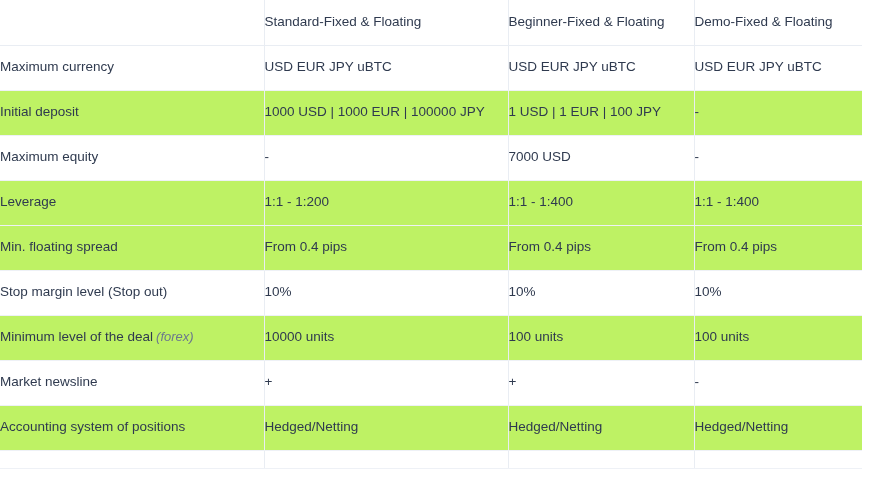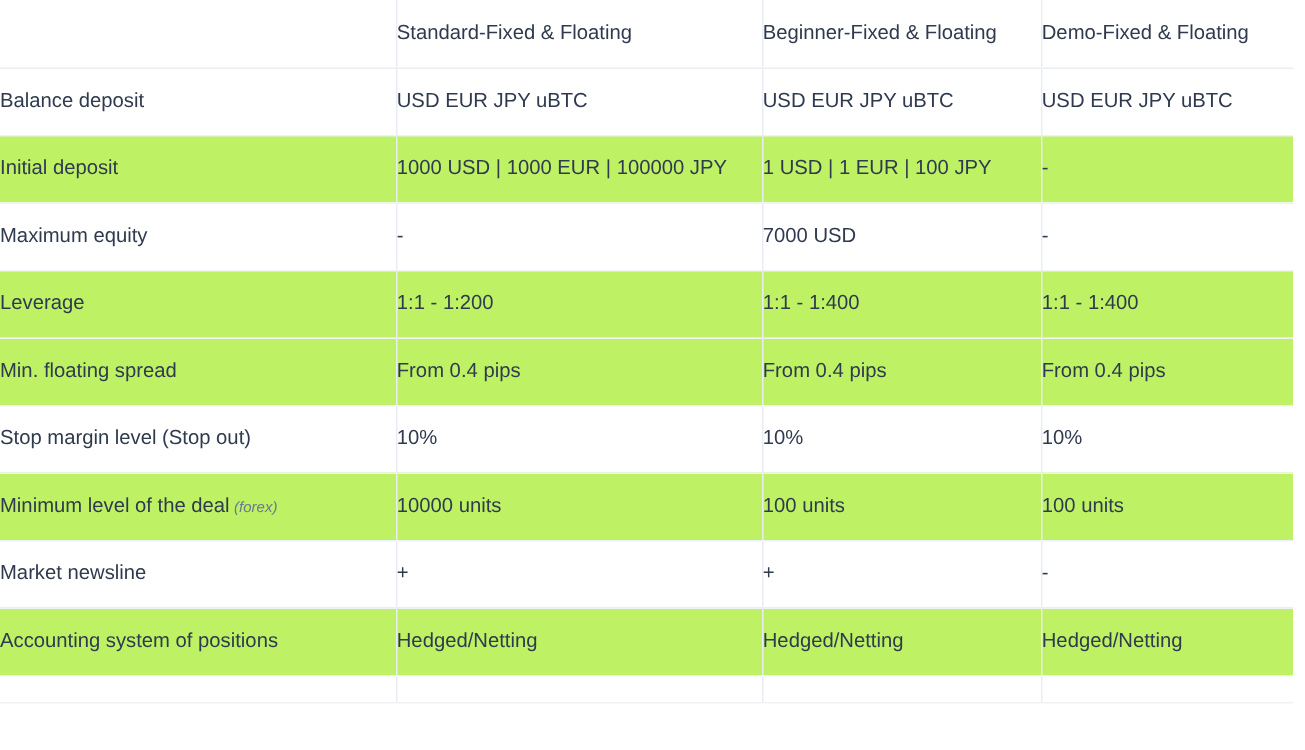--- a/index.html
+++ b/index.html
@@ -68,21 +68,21 @@
 
   
   td.gutter, th.gutter {
     background: #ffffff !important;
     border-bottom: none !important;
     border-left: none;
   }
 
   .forex-note {
     font-style: italic;
-    font-size: 10px;
+    font-size: 13px;
     color: #6b778d;
     margin-left: 3px;
   }
 
   
   .partial-row td {
     height: 18px;
   }
 </style>
 </head>
@@ -102,21 +102,21 @@
       <th class="cell-label"></th>
       <th class="cell-value sep-left">Standard-Fixed &amp; Floating</th>
       <th class="cell-value sep-left">Beginner-Fixed &amp; Floating</th>
       <th class="cell-value sep-left">Demo-Fixed &amp; Floating</th>
       <th class="gutter"></th>
     </tr>
   </thead>
 
   <tbody>
       <tr class="row-odd">
-        <td class="cell-label"><span>Balance deposit</span></td>
+        <td class="cell-label"><span>Maximum currency</span></td>
         <td class="cell-value sep-left">USD EUR JPY uBTC</td>
         <td class="cell-value sep-left">USD EUR JPY uBTC</td>
         <td class="cell-value sep-left">USD EUR JPY uBTC</td>
         <td class="gutter"></td>
       </tr>
       <tr class="row-even">
         <td class="cell-label"><span>Initial deposit</span></td>
         <td class="cell-value sep-left">1000 USD | 1000 EUR | 100000 JPY</td>
         <td class="cell-value sep-left">1 USD | 1 EUR | 100 JPY</td>
         <td class="cell-value sep-left">-</td>

